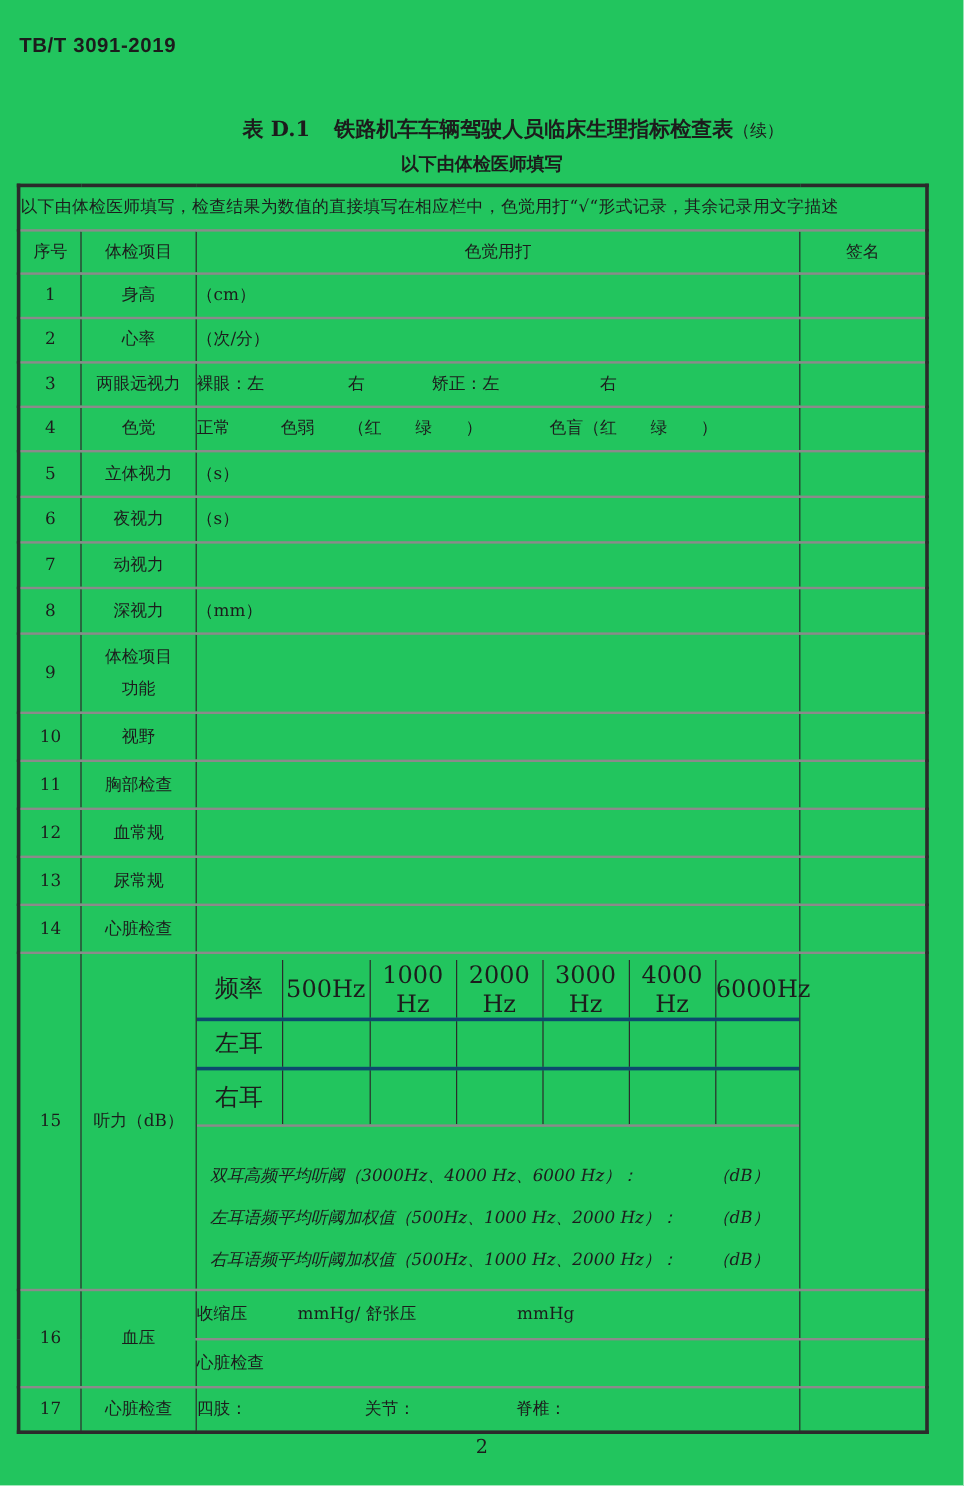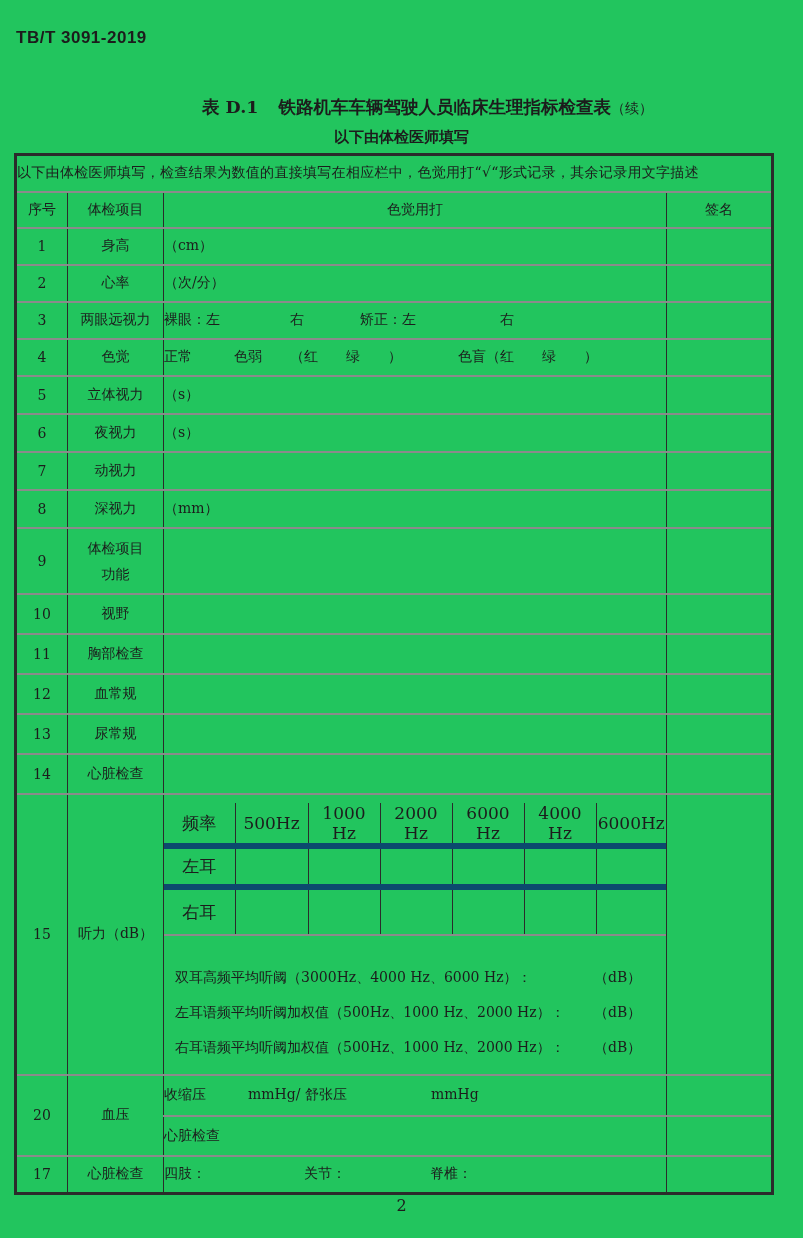--- a/index.html
+++ b/index.html
@@ -34,30 +34,30 @@
   td.c { text-align:center; }
   td.instruction { padding-left:13px; letter-spacing:0.3px; }
   td.res { text-align:left; }
   td.res-unit { padding-left:110px; }
   td.res-text { padding-left:10px; }
   td.pre { white-space:pre-line; line-height:26px; }
   td.content15 { vertical-align:top; padding:0; }
   td.lift { vertical-align:middle; padding-bottom:60px; }
 
   table.hear {
-    border-collapse:collapse; width:100%; table-layout:fixed; font-size:17px;
+    border-collapse:collapse; width:100%; table-layout:fixed; font-size:20px;
   }
   table.hear td { border:1px solid #2b2b2b; border-top:none; border-bottom:none; text-align:center; }
   table.hear td:first-child { border-left:none; }
   table.hear td:last-child { border-right:none; }
-  table.hear tr { border-top:6px solid #0c4a6e; border-bottom:2px solid #8b8b8b; }
+  table.hear tr { border-top:3px solid #0c4a6e; border-bottom:2px solid #8b8b8b; }
   table.hear tr:first-child { border-top:none; }
 
   .hear-lines { padding-top:24px; }
-  .hline { position:relative; height:35px; line-height:35px; padding-left:11px; }
+  .hline { position:relative; height:35px; line-height:35px; padding-left:11px;font-style:italic; }
   .hline .db { position:absolute; left:430px; top:0; }
 
   .pageno {
     position:absolute; left:0; top:1196px; width:100%; text-align:center;
     font-size:16px;
   }
 </style>
 </head>
 <body>
 
@@ -190,21 +190,21 @@
                 <col style="width:72px">
                 <col style="width:72px">
                 <col>
           </colgroup>
           <tbody>
                 <tr style="height:41px">
             <td>频率</td>
             <td>500Hz</td>
             <td>1000 Hz</td>
             <td>2000 Hz</td>
-            <td>6000 Hz</td>
+            <td>3000 Hz</td>
             <td>4000 Hz</td>
             <td>6000Hz</td>
           </tr>
           <tr style="height:41px">
             <td>左耳</td>
             <td></td>
             <td></td>
             <td></td>
             <td></td>
             <td></td>
@@ -233,21 +233,21 @@
           <div class="hline">
             <span>右耳语频平均听阈加权值（500Hz、1000 Hz、2000 Hz）：</span>
             <span class="db">（dB）</span>
           </div>
         </div>
       </td>
       <td></td>
     </tr>
 
     <tr style="height:41px">
-      <td class="c" rowspan="2">20</td>
+      <td class="c" rowspan="2">16</td>
       <td class="c" rowspan="2">血压</td>
       <td class="res res-text">收缩压　　　mmHg/ 舒张压　　　　　　mmHg</td>
       <td></td>
     </tr>
     <tr style="height:40px">
       <td class="res res-text">心脏检查</td>
       <td></td>
     </tr>
 
     <tr style="height:38px">

